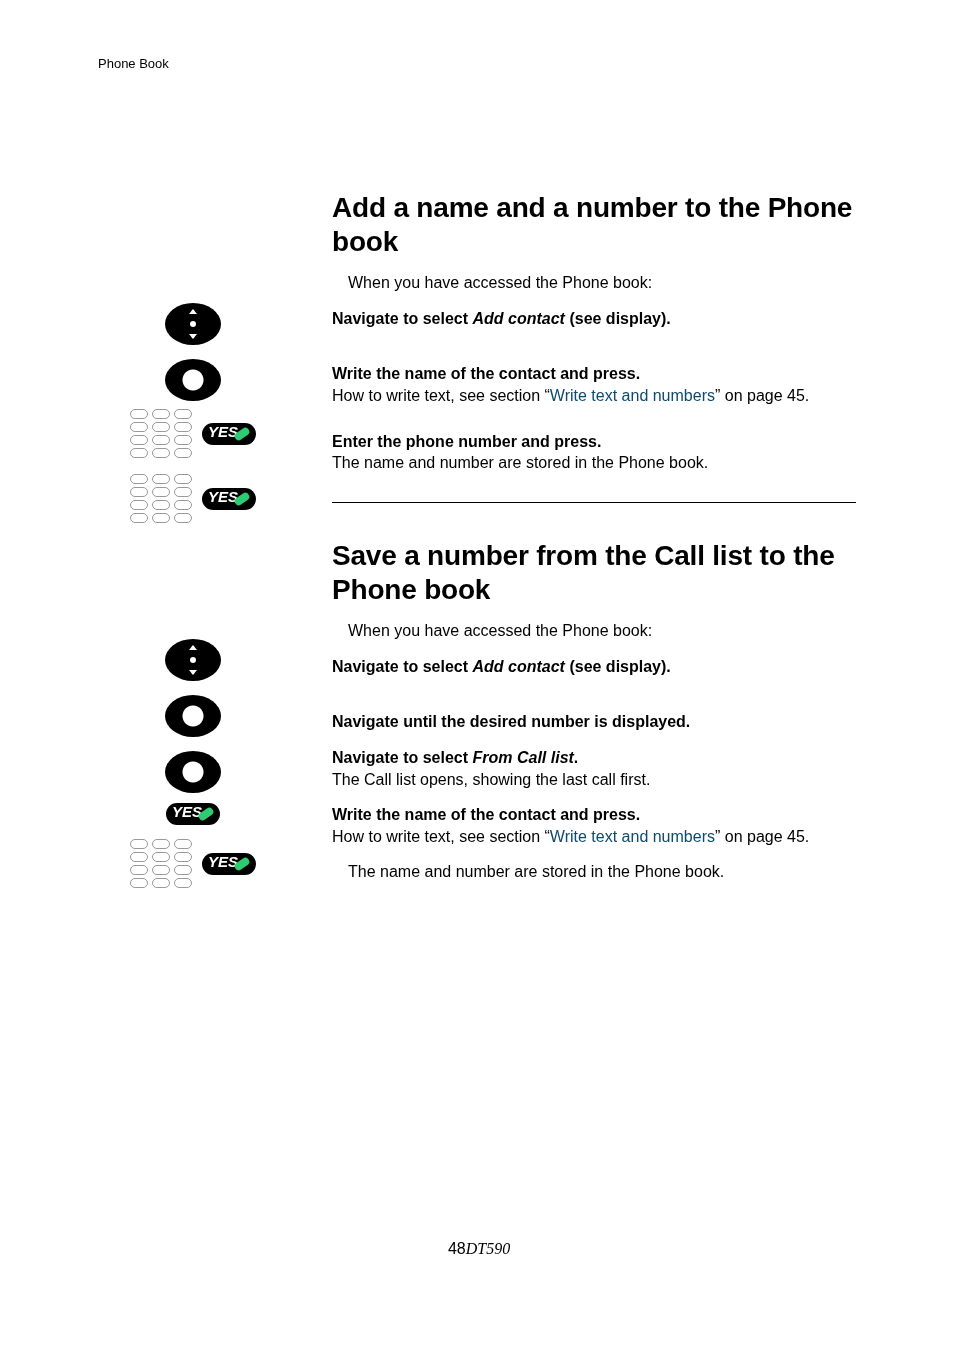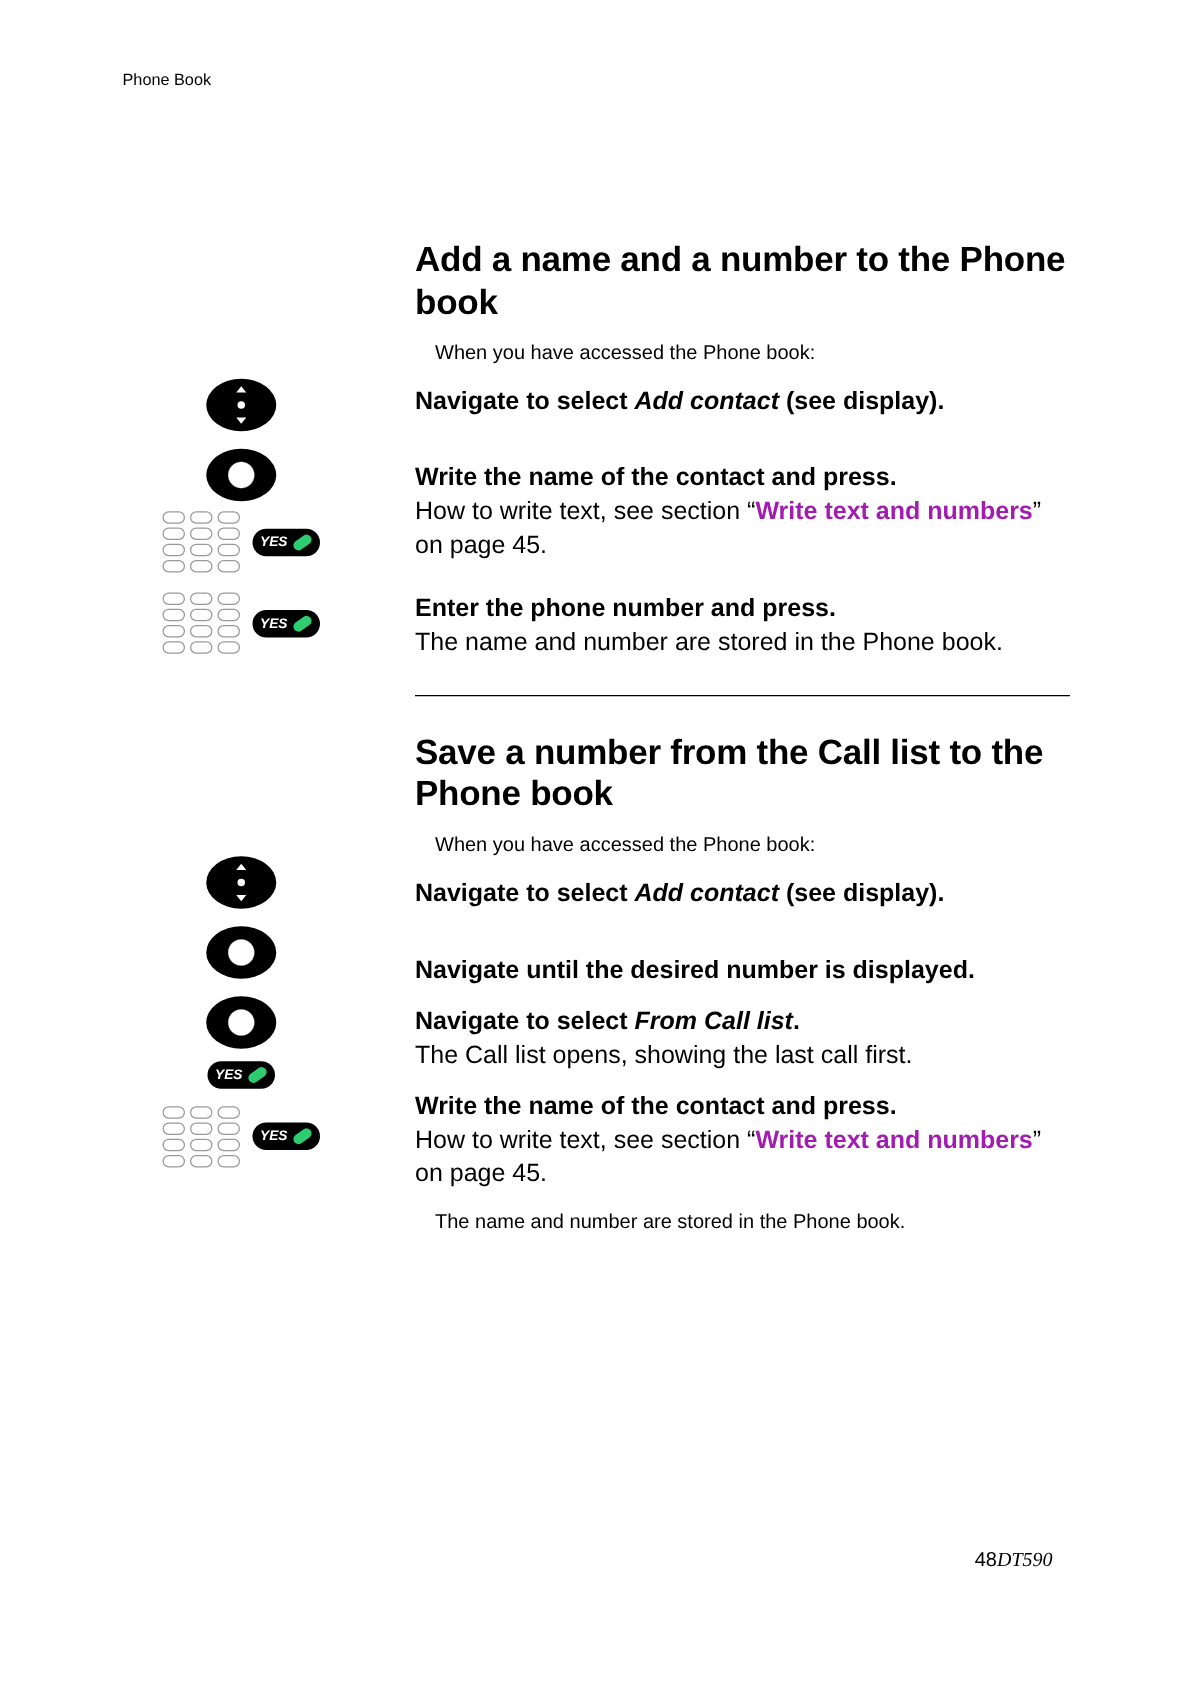--- a/index.html
+++ b/index.html
@@ -42,47 +42,47 @@
     letter-spacing: -0.2px;
   }
   .para {
     font-size: 16px;
     font-weight: 300;
     line-height: 1.35;
     margin: 0 0 14px 16px;
   }
   .step {
     margin: 0 0 8px 0;
-    font-size: 20px;
+    font-size: 16px;
     line-height: 1.35;
   }
   .step-lead {
     font-weight: 700;
   }
   .step-lead .ital { font-style: italic; }
   .step-body {
     font-weight: 300;
   }
   a.link {
-    color: #a21caf;
+    color: #0c4a6e;
     text-decoration: none;
-    font-weight: 700;
+    font-weight: 400;
   }
   hr.section-rule {
     border: none;
     border-top: 1px solid #000;
     margin: 28px 0 28px 0;
   }
   .footer {
     position: absolute;
     left: 98px;
-    right: 112px;
+    right: 94px;
     bottom: 94px;
     display: flex;
-    justify-content: flex-end;
+    justify-content: center;
     font-size: 16px;
   }
   .footer .pnum { font-weight: 300; }
   .footer .model { font-style: italic; font-weight: 300; font-family: Liberation Serif, serif; }
 
   
   .icon-stack {
     display: flex;
     flex-direction: column;
     align-items: center;
@@ -117,25 +117,24 @@
     position:absolute; width:6px; height:6px; border-radius:50%; background:#fff;
     left:50%; top:50%; transform:translate(-50%,-50%);
   }
 
   .yes-key {
     width: 54px;
     height: 22px;
     background: #000;
     border-radius: 11px;
     color: #fff;
-    font-size: 11px;
+    font-size: 15px;
     font-style: italic;
     font-weight: 700;
     display: flex;
-    align-items: center;
     justify-content: flex-start;
     padding-left: 6px;
     position: relative;
     box-sizing: border-box;
   }
   .yes-key::after {
     content:"";
     position:absolute;
     right:6px; top:50%; transform:translateY(-50%) rotate(-35deg);
     width:16px; height:8px;

